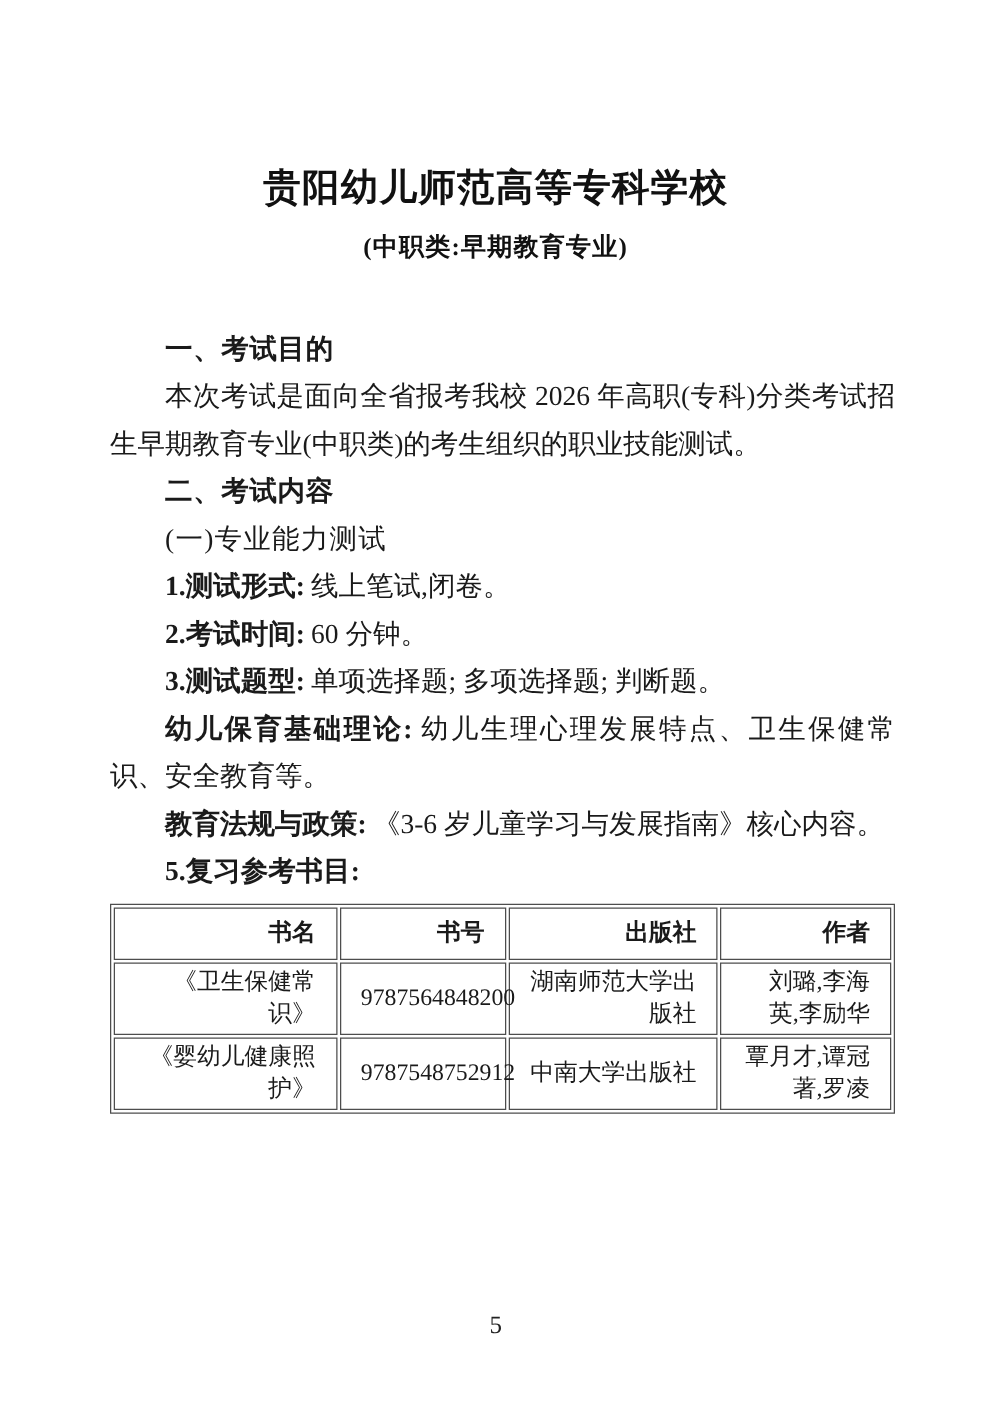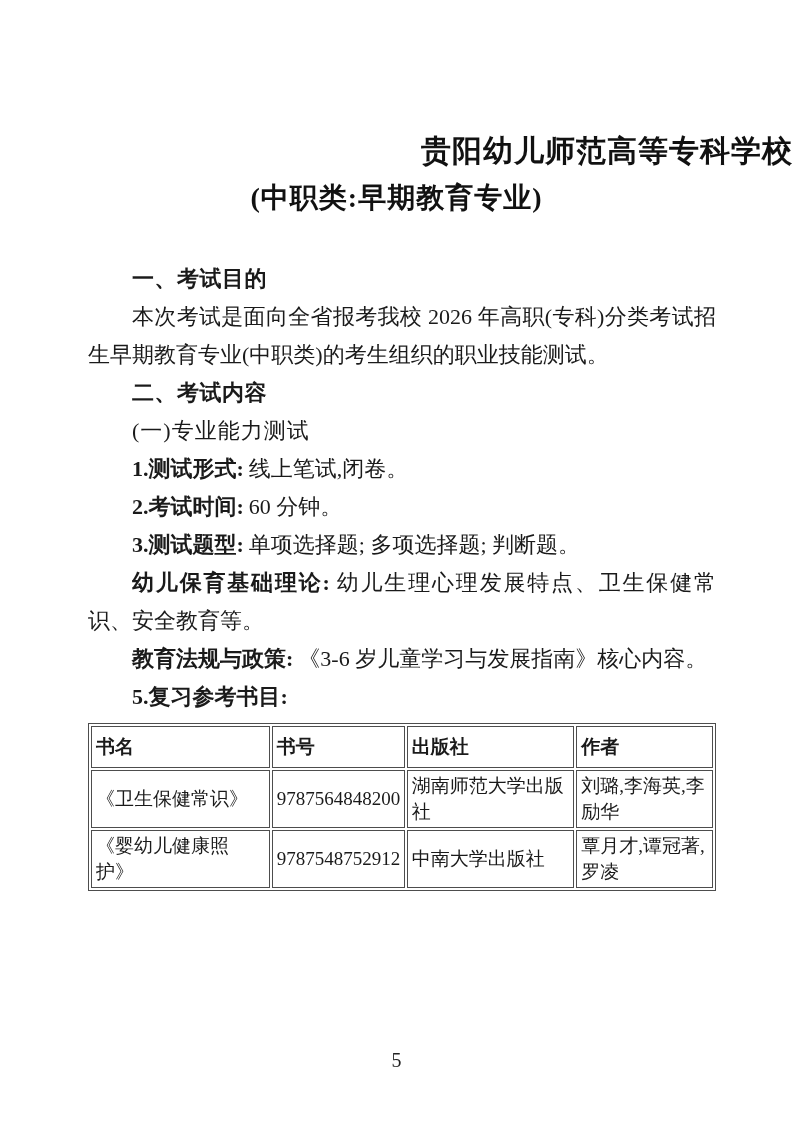--- a/index.html
+++ b/index.html
@@ -10,25 +10,25 @@
     margin:0 auto;
     background:#ffffff;
     color:#1a1a1a;
     font-family:"Liberation Serif","DejaVu Serif",serif;
     overflow:hidden;
   }
   
   .title-block { padding-top:130px; text-align:center; }
   .doc-title {
     font-size:30px; font-weight:bold; line-height:42px;
-    letter-spacing:1px; color:#111;text-align:right;
+    letter-spacing:1px; color:#111;
   }
   .doc-subtitle {
     margin-top:11px;
-    font-size:28px; font-weight:bold; line-height:30px;
+    font-size:20px; font-weight:bold; line-height:30px;
     letter-spacing:1px; color:#111;
   }
   
   .content {
     margin:47px 87px 0 88px;   
     width:628px;
     font-size:22px; line-height:38px;
     text-align:justify;
   }
   .content p { text-indent:2em; }
@@ -46,24 +46,24 @@
     width:628px;
     border-collapse:separate;
     border-spacing:2px;
     border:1px solid #4d4d4d;
     table-layout:fixed;
     text-align:center;
   }
   table.books th, table.books td {
     border:1px solid #4d4d4d;
     vertical-align:middle;
-    padding:2px 4px;
+    padding:2px 16px;
     font-size:19px;
     line-height:26px;
-    text-align:left;
+    text-align:right;
   }
   table.books th {
     font-family:"Liberation Sans","DejaVu Sans",sans-serif;
     font-weight:bold; height:42px; font-size:19px;
   }
   table.books tr.r1 td { height:54px; }
   table.books tr.r2 td { height:56px; }
   col.c-name { width:29%; }
   col.c-isbn { width:21.6%; }
   col.c-pub  { width:27.2%; }

